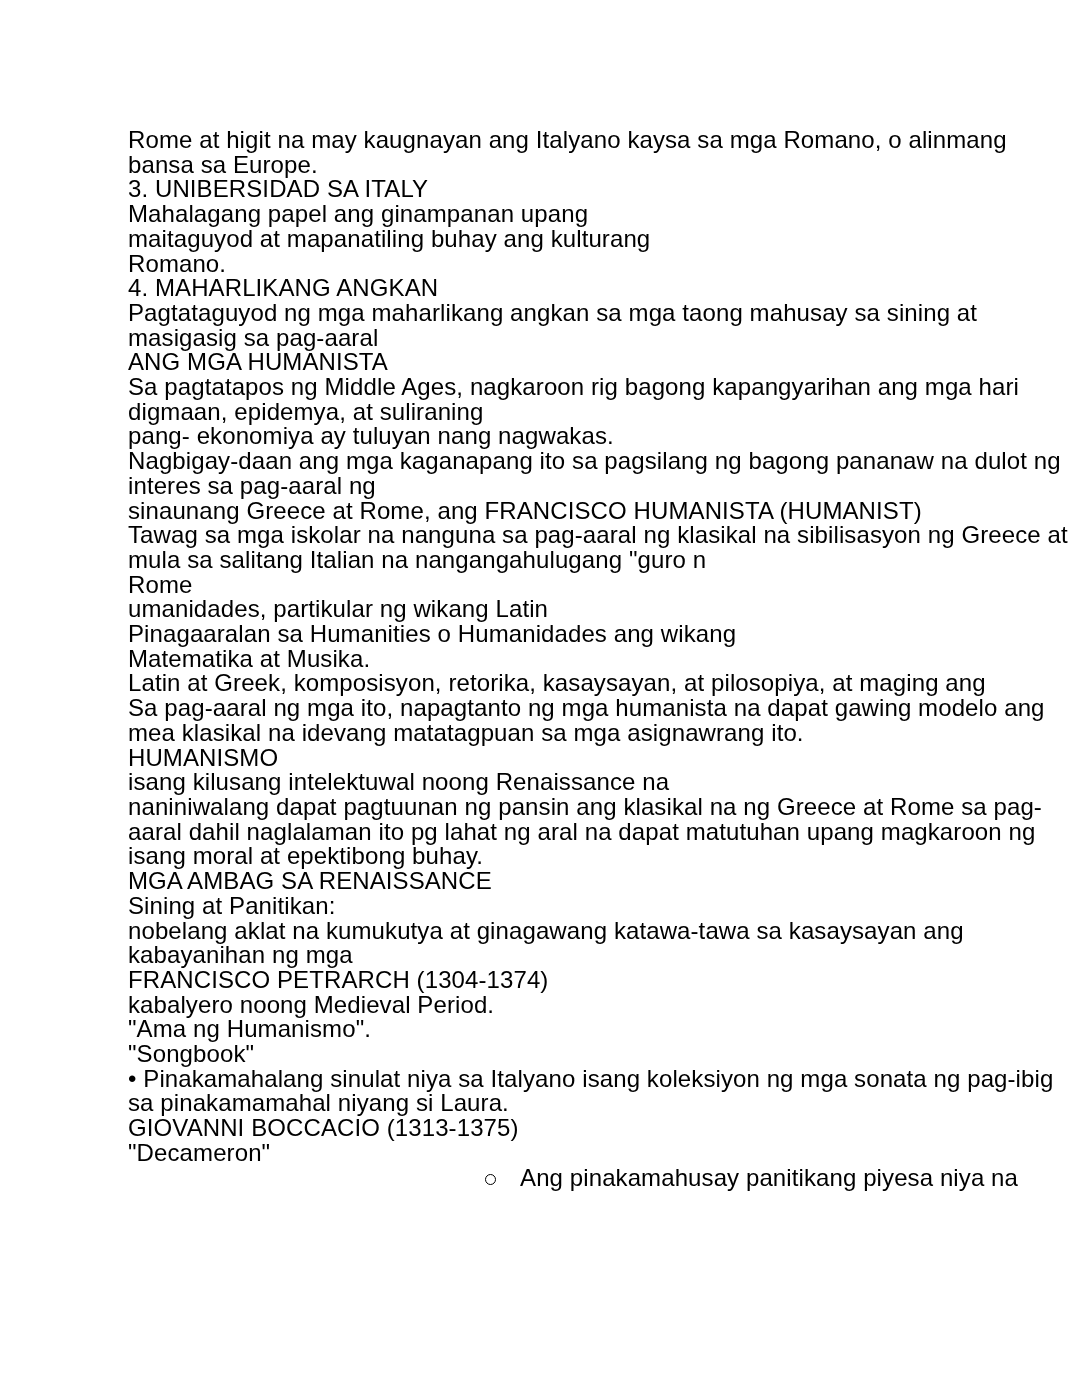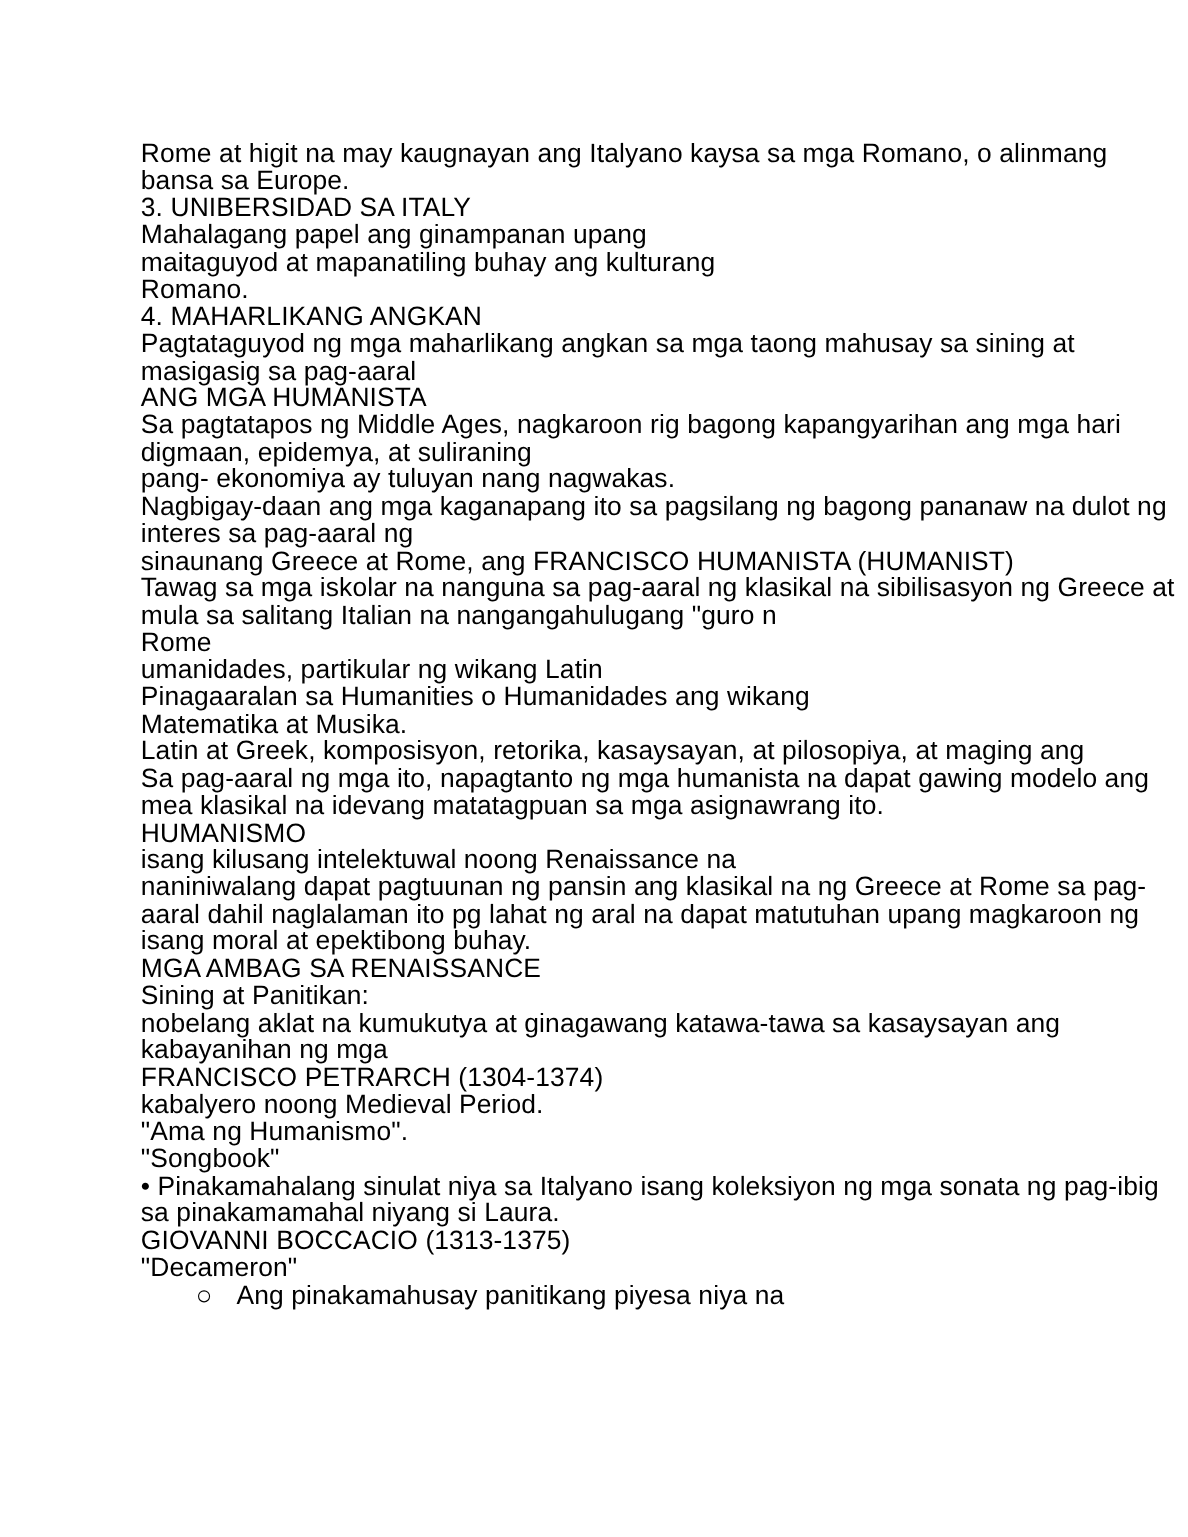--- a/index.html
+++ b/index.html
@@ -25,20 +25,21 @@
     line-height: 24.7px;
     letter-spacing: 0.1px;
   }
   .line {
     white-space: nowrap;
     min-height: 24.7px;
   }
   .bullet-line {
     white-space: nowrap;
     min-height: 24.7px;
+    text-align: right;
   }
   .bullet-marker {
     display: inline-block;
     width: 9px;
     height: 9px;
     border: 1.6px solid #000000;
     border-radius: 50%;
     margin-left: 52px;
     margin-right: 24px;
     vertical-align: 1px;

